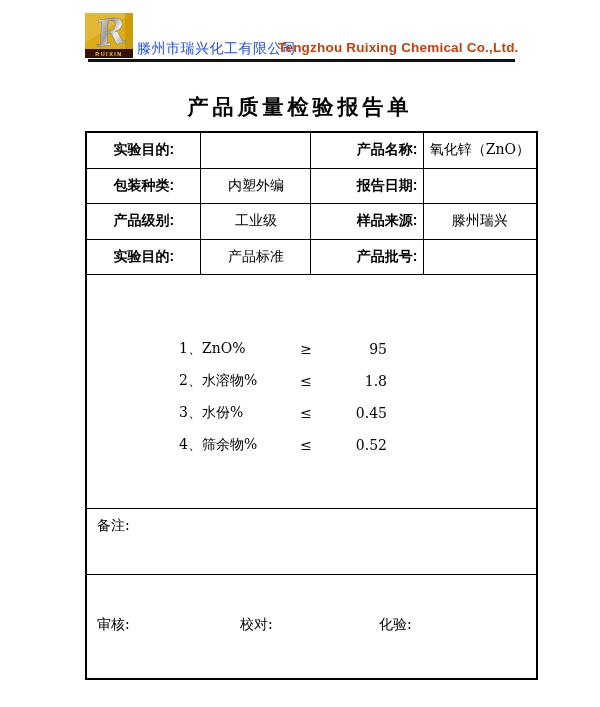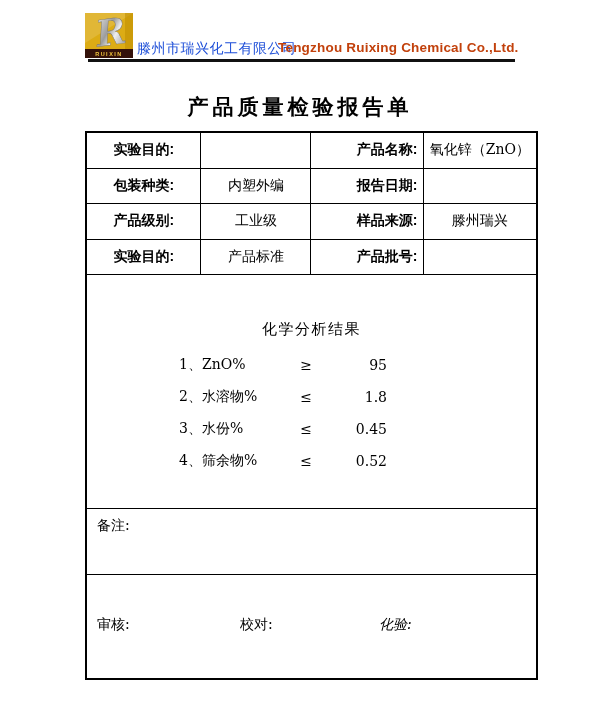--- a/index.html
+++ b/index.html
@@ -64,21 +64,21 @@
     height:66px;border-bottom:1.5px solid #000;box-sizing:border-box;flex:none;
     padding:8px 10px;font-family:"DejaVu Serif","Liberation Serif",serif;font-size:14px;
   }
   .signature-cell{
     flex:1;position:relative;
     font-family:"DejaVu Serif","Liberation Serif",serif;font-size:14px;
   }
   .sig{position:absolute;top:41px;white-space:nowrap;}
   .sig-review{left:10px;}
   .sig-proofread{left:153px;}
-  .sig-assay{left:292px;font-style:italic;}
+  .sig-assay{left:292px;}
 </style>
 </head>
 <body>
 
 <div class="page">
 
   <div class="logo">
     <svg width="48" height="45" viewBox="0 0 48 45" xmlns="http://www.w3.org/2000/svg">
       <defs>
         <linearGradient id="silver" x1="0" y1="0" x2="1" y2="1">
@@ -126,21 +126,20 @@
     </div>
 
     <div class="info-row">
       <div class="cell label c1">实验目的:</div>
       <div class="cell value c2">产品标准</div>
       <div class="cell label c3">产品批号:</div>
       <div class="cell value c4 last"></div>
     </div>
 
     <div class="analysis-cell">
-      <div class="analysis-title">化学分析结果</div>
       <div class="analysis-items">
         <div class="analysis-item">
           <span class="ai-name">1、ZnO%</span>
           <span class="ai-op">≥</span>
           <span class="ai-val">95</span>
         </div>
         <div class="analysis-item">
           <span class="ai-name">2、水溶物%</span>
           <span class="ai-op">≤</span>
           <span class="ai-val">1.8</span>

